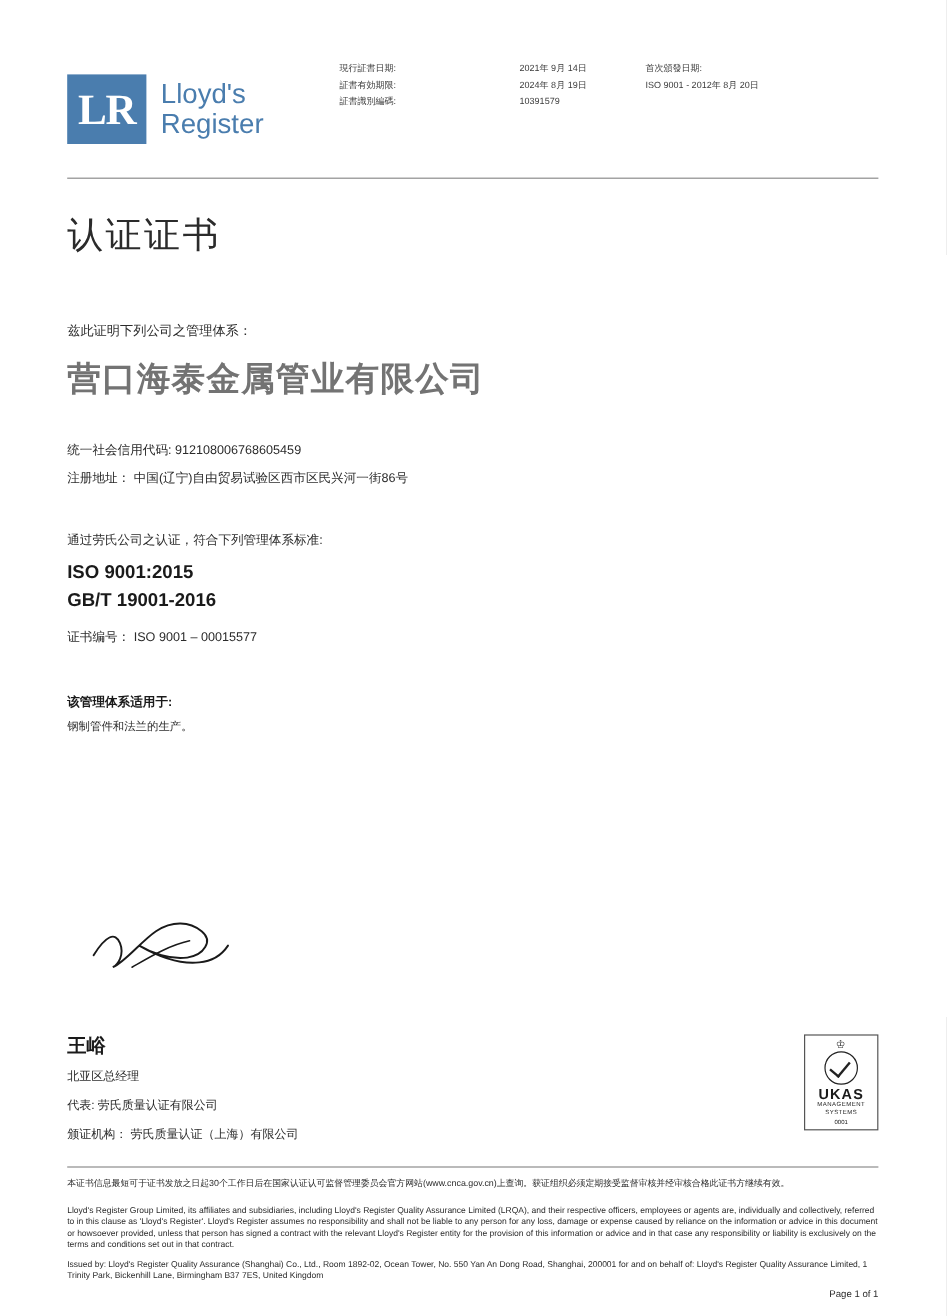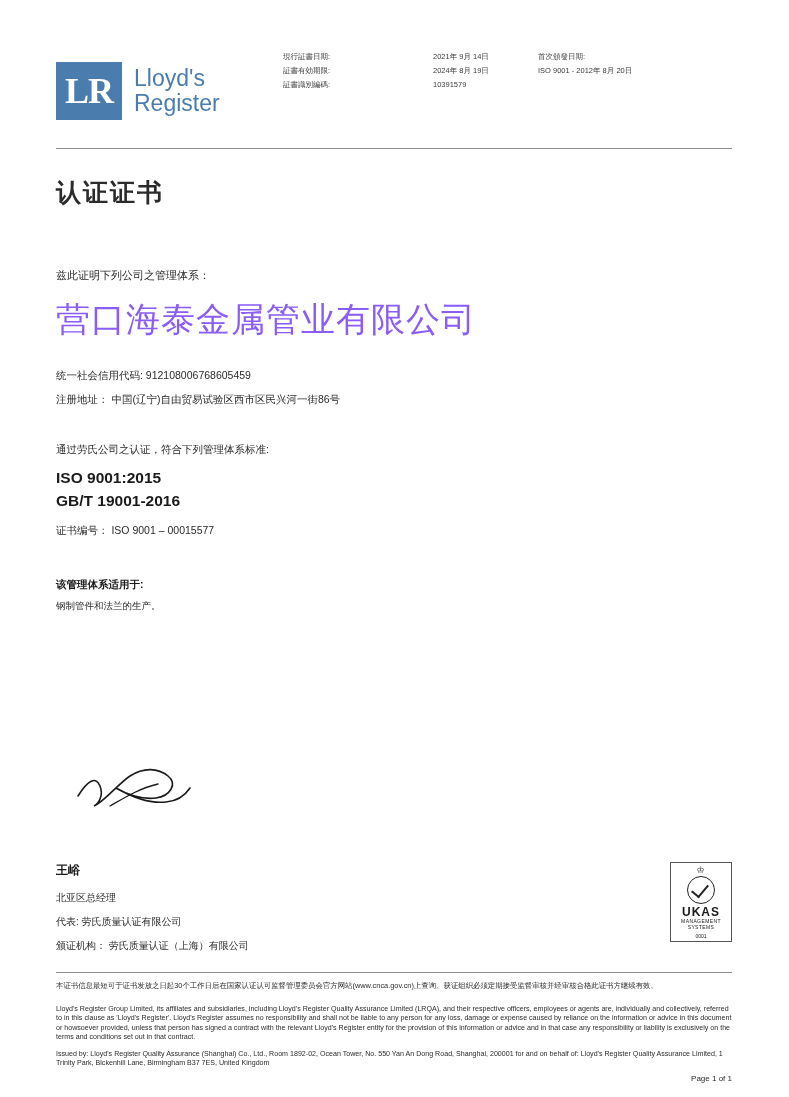--- a/index.html
+++ b/index.html
@@ -81,42 +81,42 @@
     width: 676px;
     height: 1px;
     background: #8d8d8d;
   }
 
   
   .cert-title {
     position: absolute;
     left: 56px;
     top: 176px;
-    font-size: 25px;
-    font-weight: bold;
+    font-size: 30px;
+    font-weight: normal;
     color: #2b2b2b;
     letter-spacing: 2px;
     text-align: center;
   }
 
   
   .intro {
     position: absolute;
     left: 56px;
     top: 268px;
     font-size: 11px;
     color: #2b2b2b;
   }
   .company {
     position: absolute;
     left: 56px;
     top: 297px;
-    font-size: 34px;
-    font-weight: normal;
-    color: #8b5cf6;
+    font-size: 28px;
+    font-weight: bold;
+    color: #737373;
     letter-spacing: 1px;
   }
   .addr-block {
     position: absolute;
     left: 56px;
     top: 363px;
     font-size: 10.5px;
     color: #2b2b2b;
     line-height: 24px;
   }
@@ -165,21 +165,21 @@
     position: absolute;
     left: 74px;
     top: 762px;
     width: 120px;
     height: 52px;
   }
   .signer-name {
     position: absolute;
     left: 56px;
     top: 862px;
-    font-size: 12px;
+    font-size: 16px;
     font-weight: bold;
     color: #1a1a1a;
   }
   .signer-lines {
     position: absolute;
     left: 56px;
     top: 886px;
     font-size: 10px;
     color: #2b2b2b;
     line-height: 24px;

